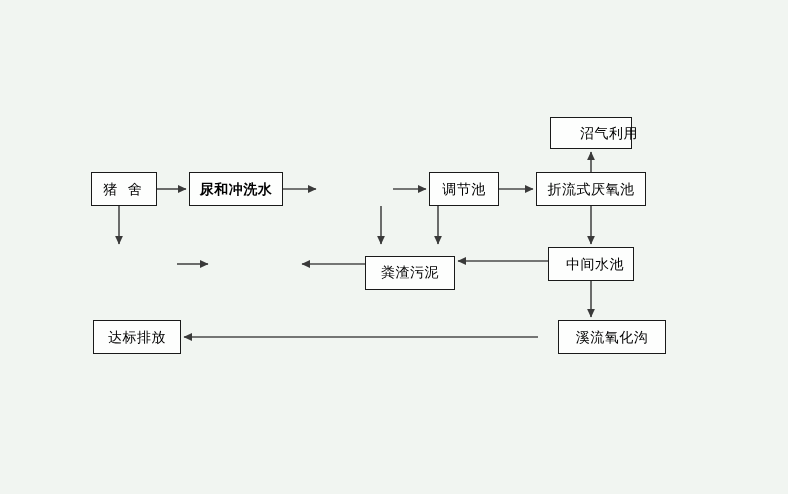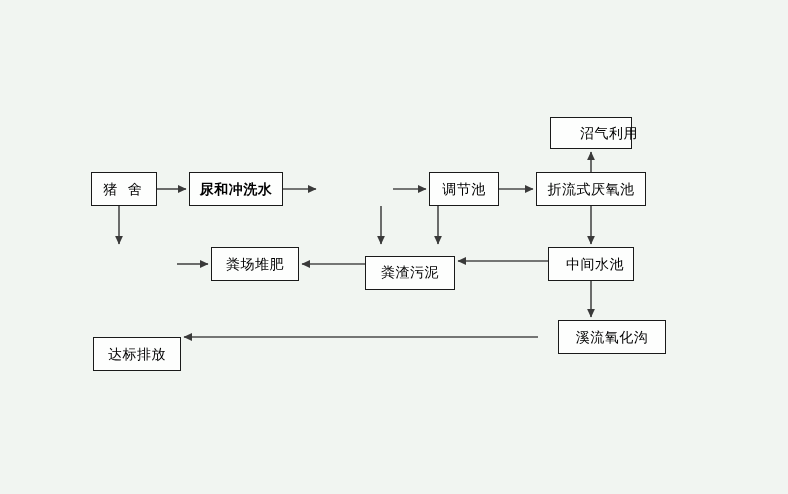--- a/index.html
+++ b/index.html
@@ -92,23 +92,22 @@
   <div class="node" style="left:189px; top:172px; width:94px; height:34px;font-weight:bold;">尿和冲洗水</div>
 
 
   <div class="node" style="left:429px; top:172px; width:70px; height:34px;text-align:right;">调节池</div>
 
   <div class="node" style="left:536px; top:172px; width:110px; height:34px;">折流式厌氧池</div>
 
   <div class="node" style="left:550px; top:117px; width:82px; height:32px;padding-left:36px;">沼气利用</div>
 
 
-  <div class="node" style="left:211px; top:247px; width:88px; height:34px;">粪场堆肥</div>
 
   <div class="node" style="left:365px; top:256px; width:90px; height:34px;font-family:Liberation Serif, serif;">粪渣污泥</div>
 
   <div class="node" style="left:548px; top:247px; width:86px; height:34px;padding-left:8px;">中间水池</div>
 
   <div class="node" style="left:538px; top:320px; width:108px; height:34px;margin-left:20px;">溪流氧化沟</div>
 
-  <div class="node" style="left:93px; top:320px; width:88px; height:34px;margin-top:17px;">达标排放</div>
+  <div class="node" style="left:93px; top:320px; width:88px; height:34px;">达标排放</div>
 
 </div>
 
 </body></html>

